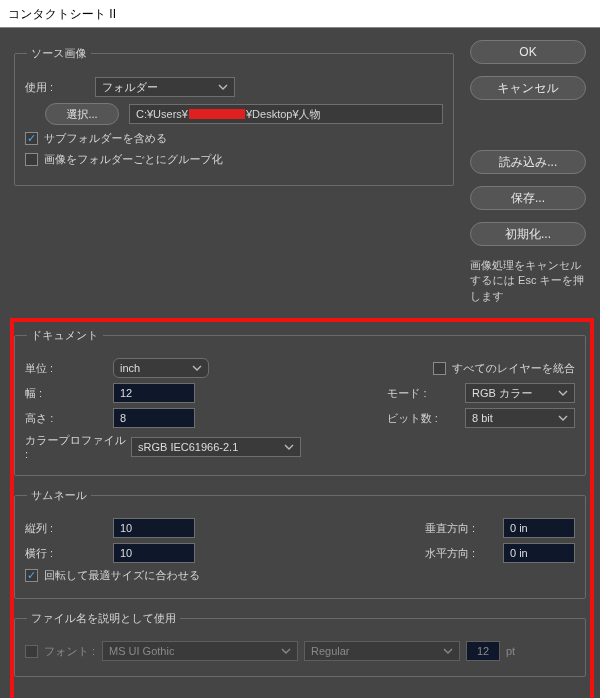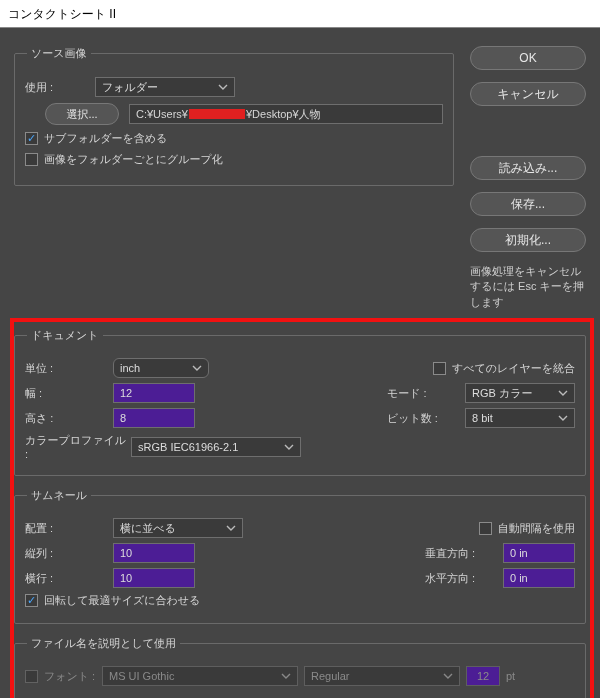--- a/index.html
+++ b/index.html
@@ -3,21 +3,21 @@
   <meta charset="utf-8">
   <style>
     * { margin:0; padding:0; box-sizing:border-box; }
     body { background:#454545; font-family:"Yu Gothic UI","Meiryo",sans-serif; font-size:11px; color:#d6d6d6; width:600px; height:698px; position:relative; overflow:hidden; }
 
     .title-bar { background:#fff; color:#000; height:28px; line-height:28px; padding:0 8px; font-size:12px; border-bottom:1px solid #888; }
 
     .main { position:absolute; top:28px; left:0; right:0; bottom:0; background:#454545; }
 
     
-    .right-col { position:absolute; top:18px; right:14px; width:116px; }
+    .right-col { position:absolute; top:12px; right:14px; width:116px; }
     .btn { background:#555; border:1px solid #777; border-radius:12px; color:#e6e6e6; font-size:12px; height:24px; width:116px; margin-bottom:12px; display:flex; align-items:center; justify-content:center; cursor:pointer; }
     .right-gap { height:38px; }
     .hint { font-size:11px; color:#cfcfcf; line-height:1.4; margin-top:10px; }
 
     
     .left-col { position:absolute; top:18px; left:14px; right:146px; }
 
     fieldset.group { border:1px solid #6a6a6a; border-radius:2px; padding:10px 10px 10px 10px; margin-bottom:12px; position:relative; }
     fieldset.group > legend { font-size:11px; color:#d6d6d6; padding:0 4px; margin-left:2px; }
 
@@ -30,21 +30,21 @@
 
     .btn-small { background:#555; border:1px solid #777; border-radius:11px; color:#e6e6e6; height:22px; width:74px; display:flex; align-items:center; justify-content:center; cursor:pointer; font-size:11px; }
 
     .path-field { background:#3a3a3a; border:1px solid #6e6e6e; height:20px; display:flex; align-items:center; padding:0 6px; font-size:11px; flex:1; overflow:hidden; }
     .path-field .red-blk { display:inline-block; background:#e02020; width:56px; height:10px; margin:0 1px; }
 
     .chk { width:13px; height:13px; border:1px solid #8a8a8a; background:#3a3a3a; display:inline-flex; align-items:center; justify-content:center; margin-right:6px; cursor:pointer; flex:0 0 13px; }
     .chk.checked::after { content:"✓"; color:#4aa8ff; font-size:11px; line-height:1; }
     .chk.disabled { border-color:#626262; cursor:default; }
 
-    .inp { background:#4c1d95; border:1px solid #6e6e6e; height:20px; color:#ddd; padding:0 6px; font-size:11px; display:flex; align-items:center; }
+    .inp { background:#0f172a; border:1px solid #6e6e6e; height:20px; color:#ddd; padding:0 6px; font-size:11px; display:flex; align-items:center; }
     .inp.disabled { color:#8a8a8a; border-color:#5e5e5e; }
 
     
     .red-box { position:absolute; border:4px solid #f21111; top:290px; left:10px; right:6px; height:395px; pointer-events:none; }
 
     
     .lower-wrap { position:absolute; top:300px; left:14px; right:14px; }
 
     
     .grid-row { display:flex; align-items:center; margin:5px 0; }
@@ -176,33 +176,20 @@
           <svg width="10" height="10" viewBox="0 0 10 10">
               <path d="M1 3 L5 7 L9 3" stroke="#bbb" fill="none" stroke-width="1.4"></path>
             </svg>
         </div>
       </div>
     </fieldset>
 
     <fieldset class="group">
       <legend>サムネール</legend>
 
-      <div class="grid-row">
-        <div class="lbl col-a-lbl">配置 :</div>
-        <div class="select" style="width:130px;">
-          <span>横に並べる</span>
-          <svg width="10" height="10" viewBox="0 0 10 10">
-              <path d="M1 3 L5 7 L9 3" stroke="#bbb" fill="none" stroke-width="1.4"></path>
-            </svg>
-        </div>
-        <div class="col-b">
-          <span class="chk"></span>
-          <span class="lbl">自動間隔を使用</span>
-        </div>
-      </div>
 
       <div class="grid-row">
         <div class="lbl col-a-lbl">縦列 :</div>
         <div class="inp" style="width:82px;">
             <span>10</span>
           </div>
         <div class="col-b">
           <div class="lbl col-b-lbl">垂直方向 :</div>
           <div class="inp" style="width:72px;">
               <span>0 in</span>

